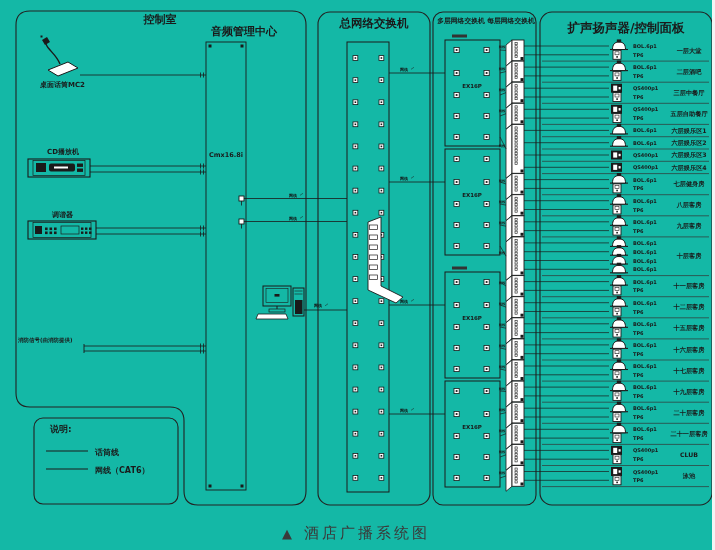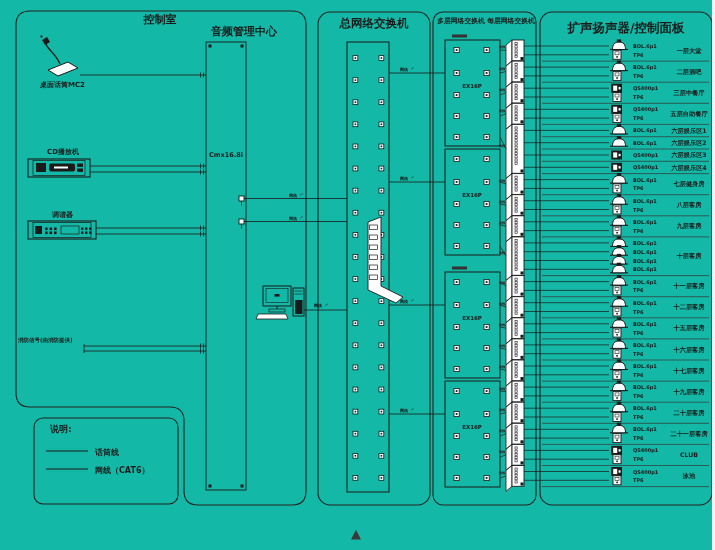--- a/index.html
+++ b/index.html
@@ -762,14 +762,15 @@
       <line x1="500" y1="478" x2="506" y2="475.9000000000003" stroke="#1a1a1a" stroke-width="0.7"></line>
       <text x="502" y="473.9000000000003" font-size="3.2" text-anchor="middle" font-weight="bold" fill="#1a1a1a">网线</text>
       <text x="50" y="432" font-size="9" text-anchor="start" font-weight="bold" fill="#1a1a1a">说明:</text>
       <line x1="46" y1="451" x2="88" y2="451" stroke="#1a1a1a" stroke-width="1"></line>
       <text x="95" y="454.5" font-size="8" text-anchor="start" font-weight="bold" fill="#1a1a1a">话筒线</text>
       <line x1="46" y1="469" x2="88" y2="469" stroke="#1a1a1a" stroke-width="1.2"></line>
       <text x="95" y="472.5" font-size="8" text-anchor="start" font-weight="bold" fill="#1a1a1a">网线（CAT6）</text>
     </svg>
   <div class="caption">
     <span class="marker">▲</span>
+    <span>酒店广播系统图</span>
   </div>
 </div>
 
 </body></html>

